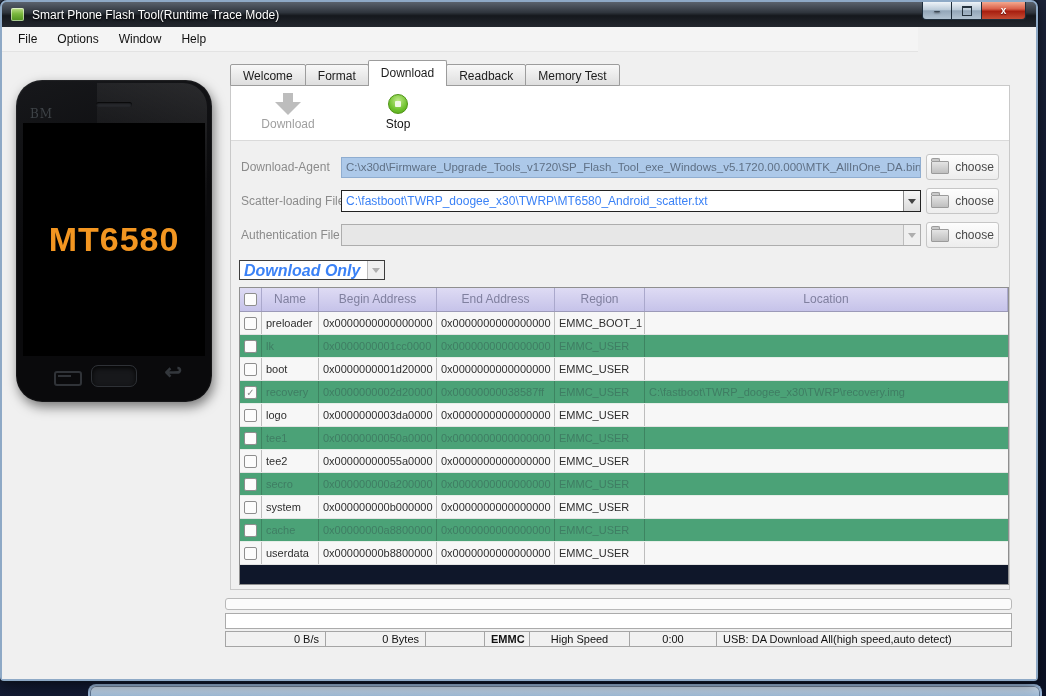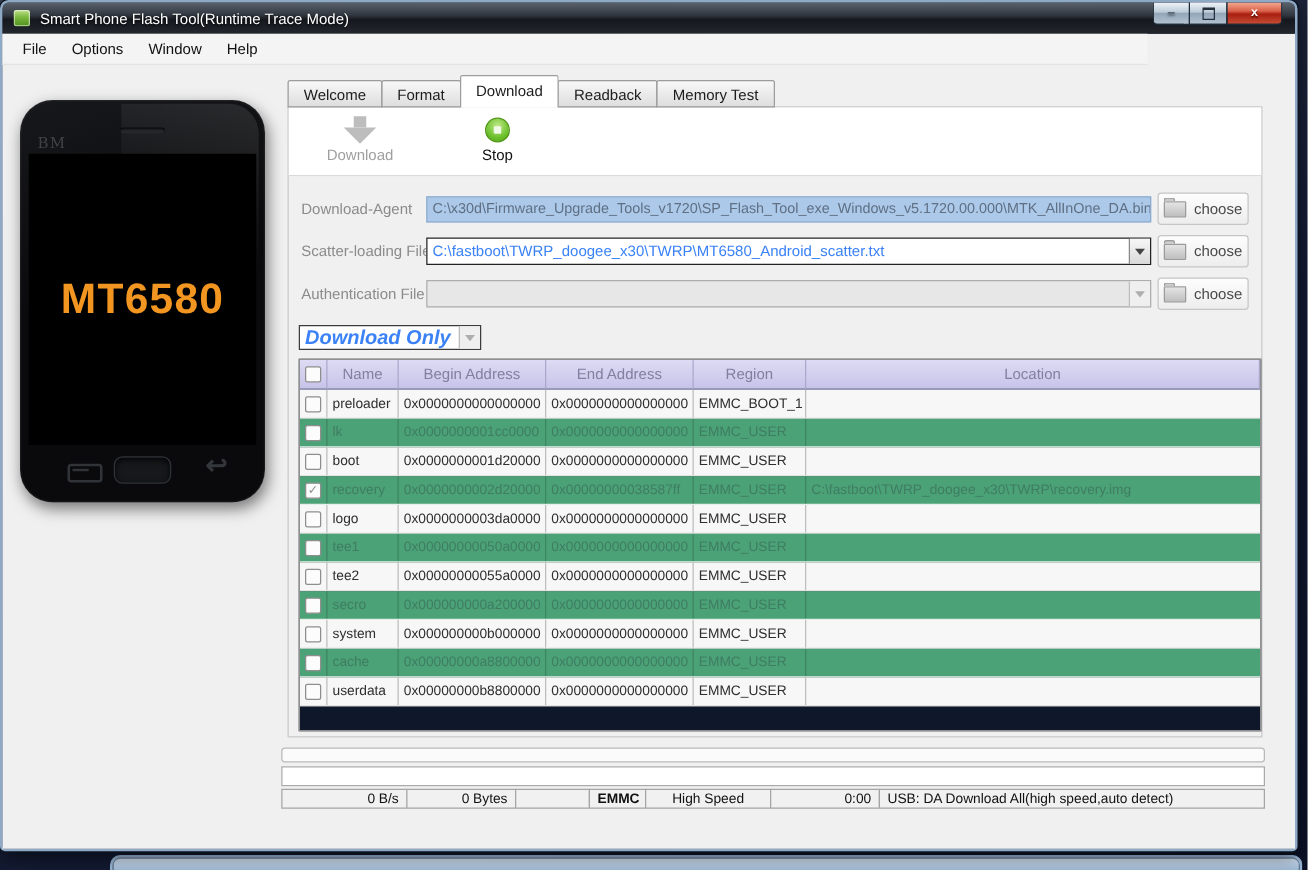--- a/index.html
+++ b/index.html
@@ -122,22 +122,22 @@
   
   .thinbar{position:absolute;left:225px;top:598px;width:787px;height:12px;background:#fbfbfb;
     border:1px solid #b9b9b9;border-radius:3px;box-sizing:border-box;}
   .progress{position:absolute;left:225px;top:613px;width:787px;height:16px;background:#fff;
     border:1px solid #ababab;box-sizing:border-box;}
   .statusbar{position:absolute;left:225px;top:631px;width:787px;height:16px;display:flex;}
   .scell{height:16px;line-height:14px;border:1px solid #a5a5a5;background:#f1f1f1;box-sizing:border-box;
     font-size:11px;color:#111;padding:0 6px;margin-left:-1px;overflow:hidden;white-space:nowrap;}
   .scell:first-child{margin-left:0;}
   .s-right{text-align:right;} .s-center{text-align:center;} .s-bold{font-weight:bold;}
-  .w1{width:101px;} .w2{width:88px;} .w3{width:60px;} .w4{width:46px;} .w5{width:101px;}
-  .w6{width:88px;text-align:right;} .w7{flex:1;}
+  .w1{width:101px;} .w2{width:101px;} .w3{width:60px;} .w4{width:46px;} .w5{width:101px;}
+  .w6{width:88px;} .w7{flex:1;}
 </style>
 </head>
 <body>
 
 <div class="page">
 
   <div class="bg-win"></div>
 
   <div class="frame"></div>
   <div class="win-bg"></div>

